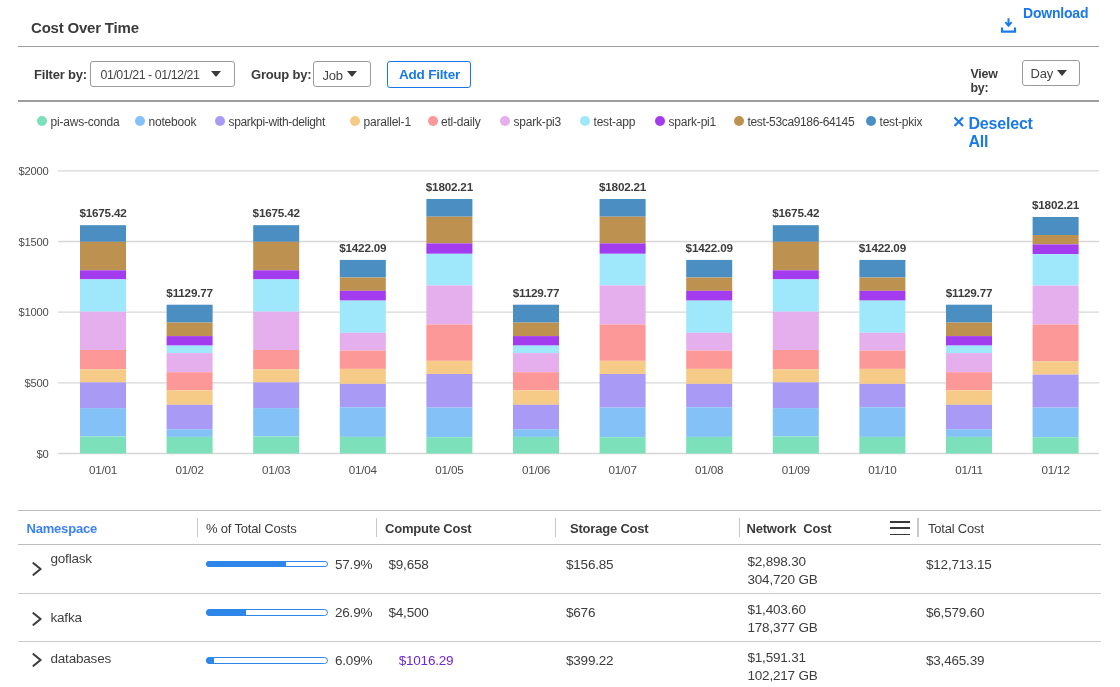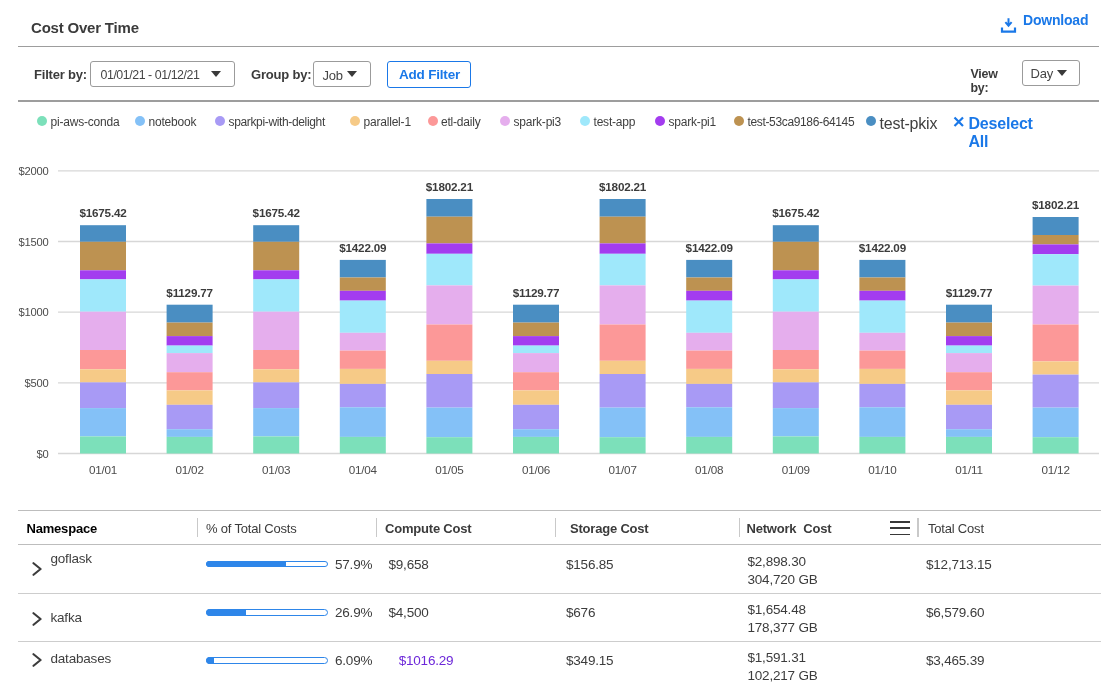--- a/index.html
+++ b/index.html
@@ -10,21 +10,21 @@
 </style></head>
 <body>
 <div style="position:relative;width:957px;height:687px">
 
 <div class="abs bold" style="left:31px;top:19px;font-size:15px;color:#3b3b3b">Cost Over Time</div>
 
 <svg width="17" height="17" class="abs" style="left:1000px;top:17px">
   <path d="M8.5 1.2 V7.2 M5.4 5.2 L8.5 8.8 L11.6 5.2" stroke="#1a78e8" stroke-width="2" fill="none" stroke-linejoin="miter"></path>
   <path d="M2 10.5 V14.6 H15 V10.5" stroke="#1a78e8" stroke-width="2.2" fill="none"></path>
 </svg>
-<div class="abs bold" style="left:1023px;top:12px;font-size:14px;color:#1a78e8">Download</div>
+<div class="abs bold" style="left:1023px;top:5px;font-size:14px;color:#1a78e8">Download</div>
 
 <div class="abs" style="left:18px;top:45.6px;width:1081px;height:1.8px;background:#9d9d9d"></div>
 <div class="abs" style="left:18px;top:99.8px;width:1081px;height:1.8px;background:#9d9d9d"></div>
 
 <div class="abs bold" style="left:34px;top:67px;font-size:13px;color:#3b3b3b">Filter by:</div>
 <div class="sel" style="left:90px;top:61px;width:145px;height:26px"></div>
 <div class="abs" style="left:100.5px;top:67.5px;font-size:12.4px;letter-spacing:-0.45px;color:#454545">01/01/21 - 01/12/21</div>
 <div class="caret" style="left:211px;top:71px"></div>
 
 <div class="abs bold" style="left:251px;top:67px;font-size:13px;color:#3b3b3b">Group by:</div>
@@ -52,21 +52,21 @@
 <div style="position:absolute;left:441.0px;top:114.5px;font-size:12px;letter-spacing:-0.2px;color:#3f3f3f;white-space:nowrap">etl-daily</div>
 <div style="position:absolute;left:500.0px;top:116px;width:10px;height:10px;border-radius:50%;background:#e5aeed"></div>
 <div style="position:absolute;left:513.5px;top:114.5px;font-size:12px;letter-spacing:-0.2px;color:#3f3f3f;white-space:nowrap">spark-pi3</div>
 <div style="position:absolute;left:580.0px;top:116px;width:10px;height:10px;border-radius:50%;background:#9fe8fb"></div>
 <div style="position:absolute;left:593.5px;top:114.5px;font-size:12px;letter-spacing:-0.2px;color:#3f3f3f;white-space:nowrap">test-app</div>
 <div style="position:absolute;left:655.0px;top:116px;width:10px;height:10px;border-radius:50%;background:#a33cef"></div>
 <div style="position:absolute;left:668.5px;top:114.5px;font-size:12px;letter-spacing:-0.2px;color:#3f3f3f;white-space:nowrap">spark-pi1</div>
 <div style="position:absolute;left:734.0px;top:116px;width:10px;height:10px;border-radius:50%;background:#bd9251"></div>
 <div style="position:absolute;left:747.5px;top:114.5px;font-size:12px;letter-spacing:-0.35px;color:#3f3f3f;white-space:nowrap">test-53ca9186-64145</div>
 <div style="position:absolute;left:866.0px;top:116px;width:10px;height:10px;border-radius:50%;background:#4a8ec2"></div>
-<div style="position:absolute;left:879.5px;top:114.5px;font-size:16px;letter-spacing:-0.2px;color:#3f3f3f;white-space:nowrap">test-pkix</div>
+<div style="position:absolute;left:879.5px;top:114.5px;font-size:12px;letter-spacing:-0.2px;color:#3f3f3f;white-space:nowrap">test-pkix</div>
 <svg width="12" height="12" class="abs" style="left:953px;top:116px">
   <path d="M1.5 1.5 L10 10 M10 1.5 L1.5 10" stroke="#1a78e8" stroke-width="2.2"></path>
 </svg>
 <div class="abs bold" style="left:968.5px;top:114.5px;font-size:16px;color:#1a78e8">Deselect All</div>
 
 <svg width="1120" height="500" style="position:absolute;left:0;top:0">
 <line x1="58" y1="170.8" x2="1099" y2="170.8" stroke="#d7d7d7" stroke-width="1.3"></line>
 <line x1="58" y1="241.5" x2="1099" y2="241.5" stroke="#d7d7d7" stroke-width="1.3"></line>
 <line x1="58" y1="312.1" x2="1099" y2="312.1" stroke="#d7d7d7" stroke-width="1.3"></line>
 <line x1="58" y1="382.8" x2="1099" y2="382.8" stroke="#d7d7d7" stroke-width="1.3"></line>
@@ -217,21 +217,21 @@
 <text x="1055.6" y="473.5" text-anchor="middle" font-size="11.7" fill="#4c4c4c" letter-spacing="-0.2">01/12</text>
 <text x="48.5" y="174.8" text-anchor="end" font-size="11.2" fill="#4c4c4c" letter-spacing="-0.2">$2000</text>
 <text x="48.5" y="245.5" text-anchor="end" font-size="11.2" fill="#4c4c4c" letter-spacing="-0.2">$1500</text>
 <text x="48.5" y="316.1" text-anchor="end" font-size="11.2" fill="#4c4c4c" letter-spacing="-0.2">$1000</text>
 <text x="48.5" y="386.8" text-anchor="end" font-size="11.2" fill="#4c4c4c" letter-spacing="-0.2">$500</text>
 <text x="48.5" y="457.5" text-anchor="end" font-size="11.2" fill="#4c4c4c" letter-spacing="-0.2">$0</text>
 </svg>
 
 <div style="position:absolute;left:18px;top:509.8px;width:1083px;height:1.4px;background:#bdbdbd"></div>
 <div style="position:absolute;left:18px;top:543.6px;width:1083px;height:1.4px;background:#bdbdbd"></div>
-<div style="position:absolute;left:26.5px;top:520.5px;font-size:13px;font-weight:700;color:#000000;white-space:nowrap">Namespace</div>
+<div style="position:absolute;left:26.5px;top:520.5px;font-size:13px;font-weight:700;color:#3b82f6;white-space:nowrap">Namespace</div>
 <div style="position:absolute;left:206px;top:520.5px;font-size:13px;font-weight:400;color:#3b3b3b;white-space:nowrap">% of Total Costs</div>
 <div style="position:absolute;left:385px;top:520.5px;font-size:13px;font-weight:700;color:#3b3b3b;white-space:nowrap">Compute Cost</div>
 <div style="position:absolute;left:570px;top:520.5px;font-size:13px;font-weight:700;color:#3b3b3b;white-space:nowrap">Storage Cost</div>
 <div style="position:absolute;left:746.5px;top:520.5px;font-size:13px;font-weight:700;color:#3b3b3b;white-space:nowrap">Network&nbsp; Cost</div>
 <div style="position:absolute;left:928px;top:520.5px;font-size:13px;font-weight:400;color:#3b3b3b;white-space:nowrap">Total Cost</div>
 <div style="position:absolute;left:197.3px;top:517.5px;width:1.2px;height:19.5px;background:#c9c9c9"></div>
 <div style="position:absolute;left:376.0px;top:517.5px;width:1.2px;height:19.5px;background:#c9c9c9"></div>
 <div style="position:absolute;left:555.3px;top:517.5px;width:1.2px;height:19.5px;background:#c9c9c9"></div>
 <div style="position:absolute;left:738.5px;top:517.5px;width:1.2px;height:19.5px;background:#c9c9c9"></div>
 <div style="position:absolute;left:917.4px;top:517.5px;width:1.2px;height:19.5px;background:#c9c9c9"></div>
@@ -254,29 +254,29 @@
 <div style="position:absolute;left:18px;top:640.7px;width:1083px;height:1px;background:#cdcdcd"></div>
 <svg width="11" height="14" style="position:absolute;left:31.5px;top:611.7px">
       <polyline points="1.5,1.2 8.6,7 1.5,12.8" fill="none" stroke="#3c3c3c" stroke-width="2.1" stroke-linecap="round" stroke-linejoin="round"></polyline>
     </svg>
 <div style="position:absolute;left:50.5px;top:609.9px;font-size:13.5px;color:#3f3f3f">kafka</div>
 <div style="position:absolute;left:206px;top:609.0px;width:122px;height:6.5px;border:1.2px solid #2e86e9;border-radius:5px;background:#fff"></div>
 <div style="position:absolute;left:206px;top:609.0px;width:40px;height:6.5px;border:1.2px solid #2e86e9;border-radius:5px 0 0 5px;background:#2e86e9"></div>
 <div style="position:absolute;left:335px;top:605.1px;font-size:13.5px;color:#3c3c3c">26.9%</div>
 <div style="position:absolute;left:388.5px;top:605.1px;font-size:13.5px;color:#3c3c3c">$4,500</div>
 <div style="position:absolute;left:566px;top:605.1px;font-size:13.5px;color:#3c3c3c">$676</div>
-<div style="position:absolute;left:747.5px;top:601.6px;font-size:13.5px;color:#3c3c3c">$1,654.48</div>
+<div style="position:absolute;left:747.5px;top:601.6px;font-size:13.5px;color:#3c3c3c">$1,403.60</div>
 <div style="position:absolute;left:747.5px;top:620.1px;font-size:13.5px;color:#3c3c3c">178,377 GB</div>
 <div style="position:absolute;left:926px;top:605.1px;font-size:13.5px;color:#3c3c3c">$6,579.60</div>
 <svg width="11" height="14" style="position:absolute;left:31.5px;top:652.8px">
       <polyline points="1.5,1.2 8.6,7 1.5,12.8" fill="none" stroke="#3c3c3c" stroke-width="2.1" stroke-linecap="round" stroke-linejoin="round"></polyline>
     </svg>
 <div style="position:absolute;left:50.5px;top:651.4px;font-size:13.5px;color:#3f3f3f">databases</div>
 <div style="position:absolute;left:206px;top:657.2px;width:122px;height:6.5px;border:1.2px solid #2e86e9;border-radius:5px;background:#fff"></div>
 <div style="position:absolute;left:206px;top:657.2px;width:8px;height:6.5px;border:1.2px solid #2e86e9;border-radius:5px 0 0 5px;background:#2e86e9"></div>
 <div style="position:absolute;left:335px;top:653.4px;font-size:13.5px;color:#3c3c3c">6.09%</div>
 <div style="position:absolute;left:398.7px;top:653.4px;font-size:13.5px;color:#6d28d9">$1016.29</div>
-<div style="position:absolute;left:566px;top:653.4px;font-size:13.5px;color:#3c3c3c">$349.15</div>
+<div style="position:absolute;left:566px;top:653.4px;font-size:13.5px;color:#3c3c3c">$399.22</div>
 <div style="position:absolute;left:747.5px;top:649.9px;font-size:13.5px;color:#3c3c3c">$1,591.31</div>
 <div style="position:absolute;left:747.5px;top:668.4px;font-size:13.5px;color:#3c3c3c">102,217 GB</div>
 <div style="position:absolute;left:926px;top:653.4px;font-size:13.5px;color:#3c3c3c">$3,465.39</div>
 
 </div>
 
 </body></html>

